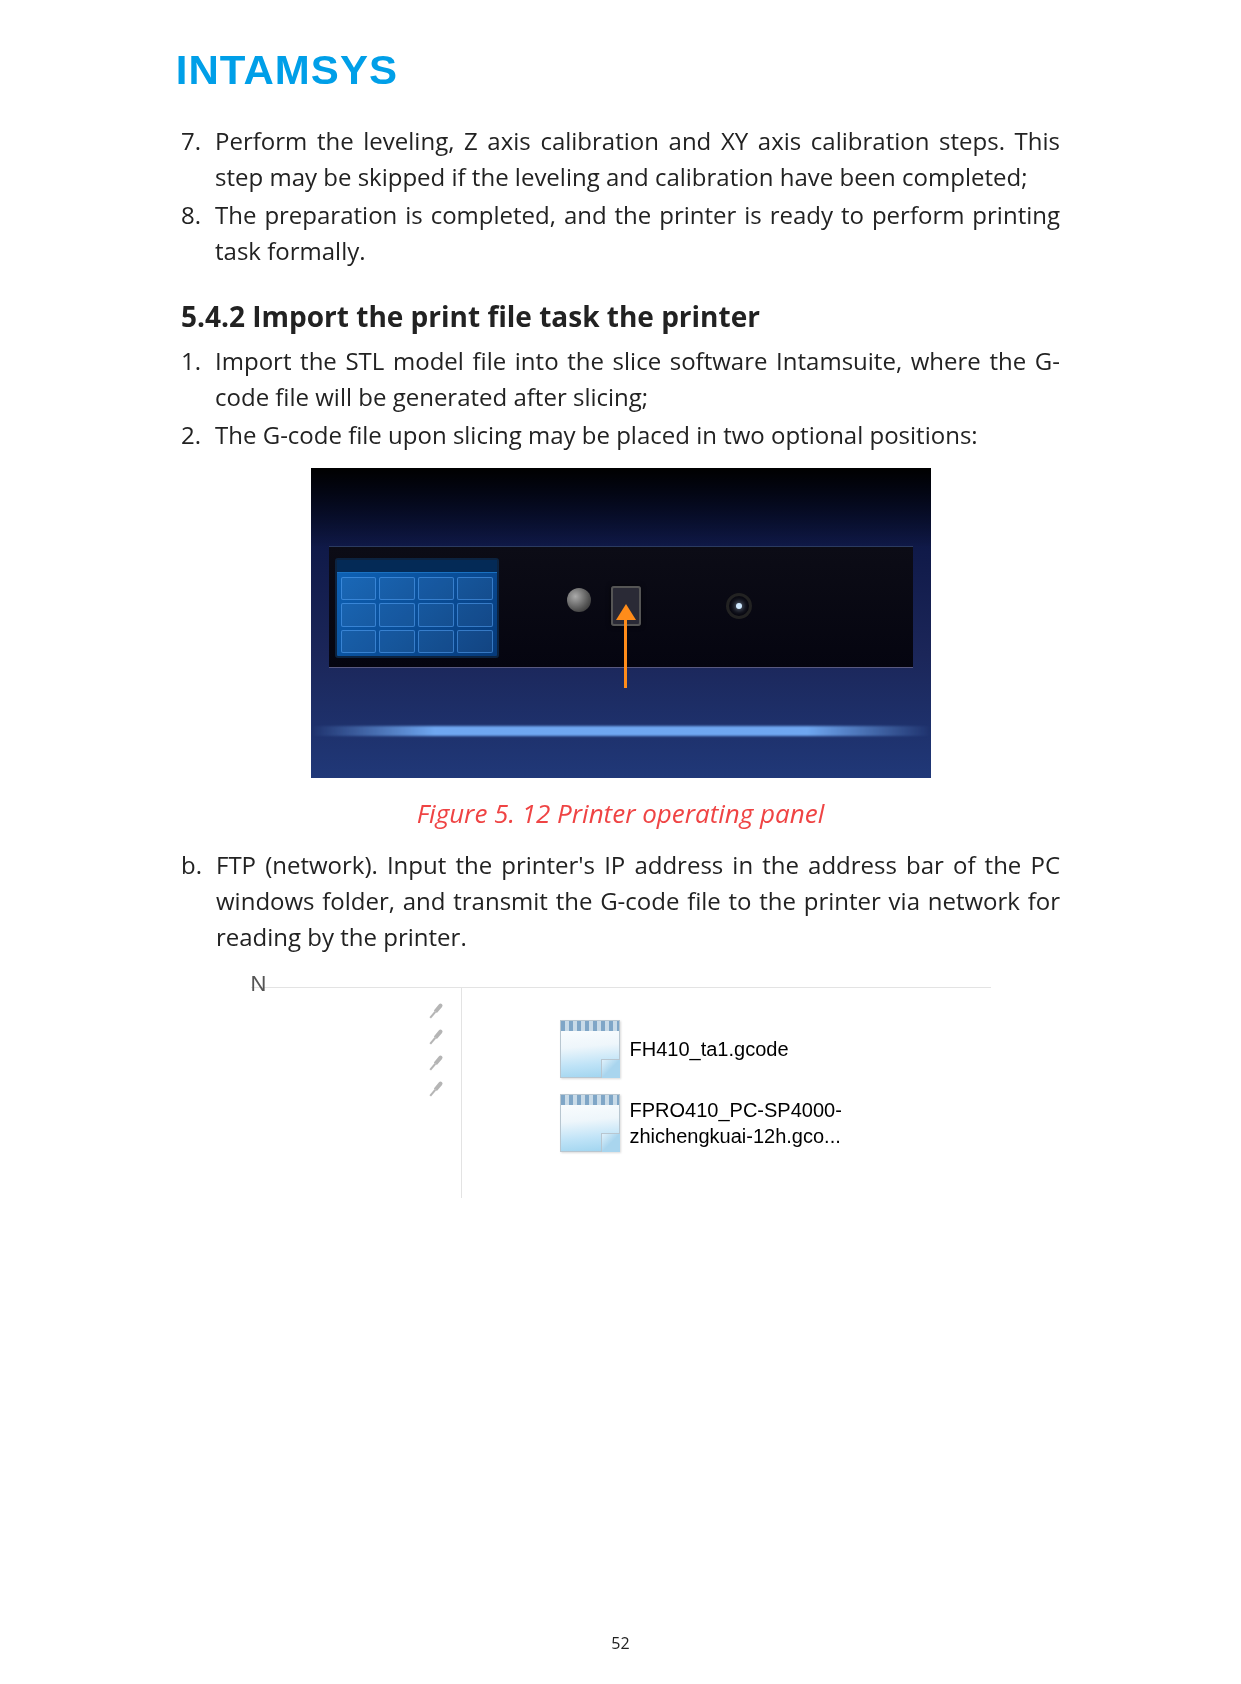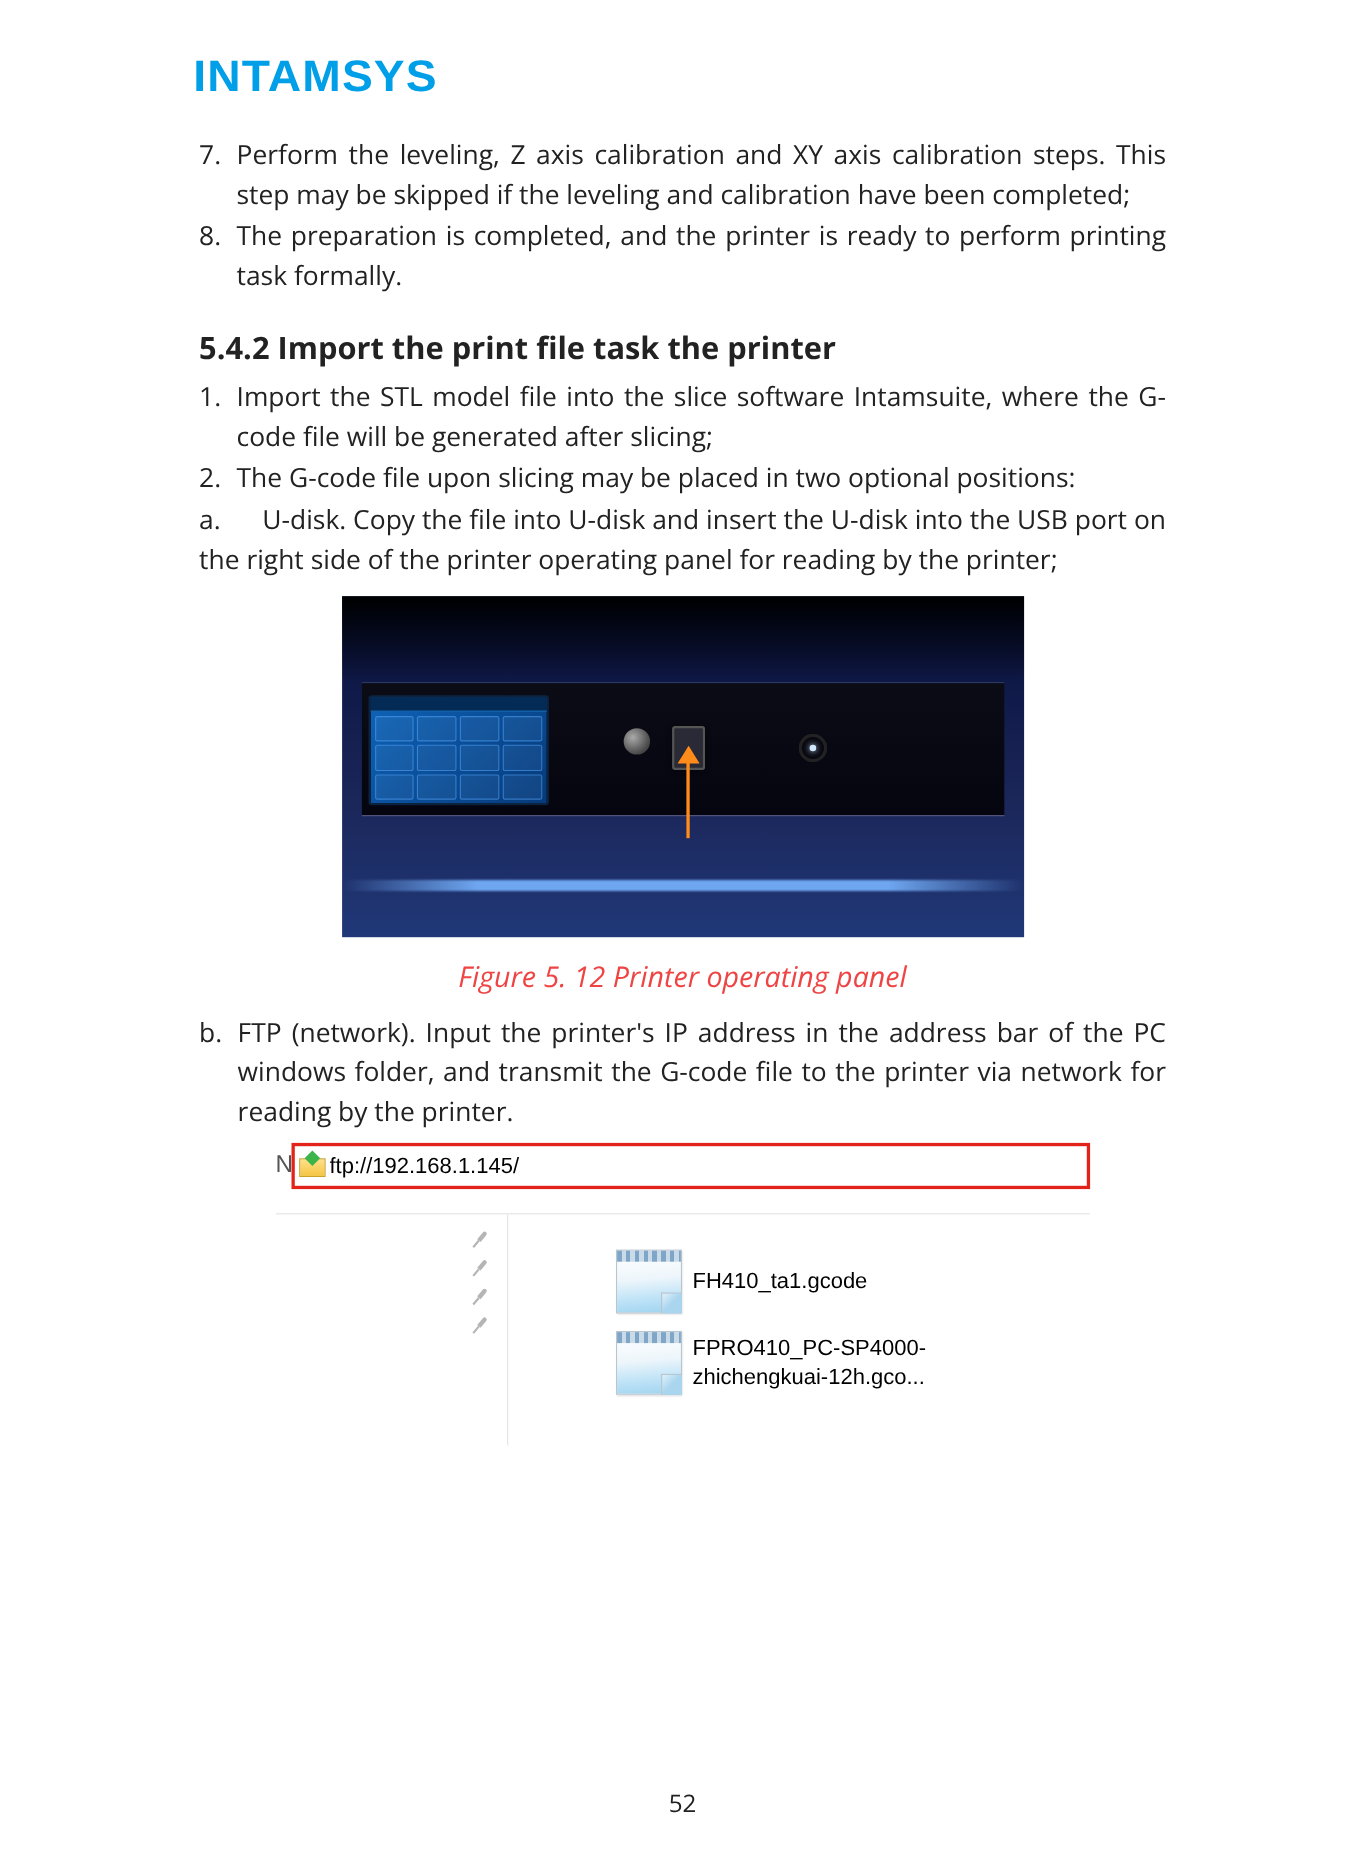--- a/index.html
+++ b/index.html
@@ -240,21 +240,21 @@
   }
   .file-label {
     font-size:20px; color:#000; line-height:1.3;
     max-width:260px;
     word-break:break-word;
   }
   .page-num {
     position:absolute;
     left:0; right:0; bottom:30px;
     text-align:center;
-    font-size:22px;
+    font-size:16px;
     color:#222;
   }
 </style>
 </head>
 <body>
 
 <div class="page">
 
   <div class="logo">INTAMSYS</div>
 
@@ -275,24 +275,20 @@
       <li>
         <span class="num">1.</span>
         <span class="txt">Import the STL model file into the slice software Intamsuite, where the G-code file will be generated after slicing;</span>
       </li>
       <li>
         <span class="num">2.</span>
         <span class="txt">The G-code file upon slicing may be placed in two optional positions:</span>
       </li>
     </ol>
 
-  <div class="sub-a">
-    <span class="inline-prefix">a.</span>&nbsp;&nbsp;&nbsp;&nbsp;
-    <span>U-disk. Copy the file into U-disk and insert the U-disk into the USB port on the right side of the printer operating panel for reading by the printer;</span>
-  </div>
 
   <div class="fig512-wrap">
     <div class="fig512">
       <div class="topshadow"></div>
       <div class="panel"></div>
       <div class="screen">
         <div class="topbar"></div>
         <div class="icons">
           <div></div>
             <div></div>
@@ -318,29 +314,20 @@
   </div>
 
   <div class="sub-b">
     <span class="num">b.</span>
     <span class="txt">FTP (network). Input the printer's IP address in the address bar of the PC windows folder, and transmit the G-code file to the printer via network for reading by the printer.</span>
   </div>
 
   <div class="fig513-wrap">
     <div class="fig513">
       <span class="stray-N">N</span>
-      <div class="addr-outer">
-        <div class="addr-row">
-          <span class="addr-folder-icon">
-            <span class="f1"></span>
-              <span class="arrow"></span>
-          </span>
-          <input class="addr-input" type="text" value="ftp://192.168.1.145/" style="">
-        </div>
-      </div>
 
       <div class="explorer-body">
         <div class="nav-pane" id="nav-pane">
             <div class="row">
               <span class="pin"></span>
             </div>
             <div class="row">
               <span class="pin"></span>
             </div>
             <div class="row">

